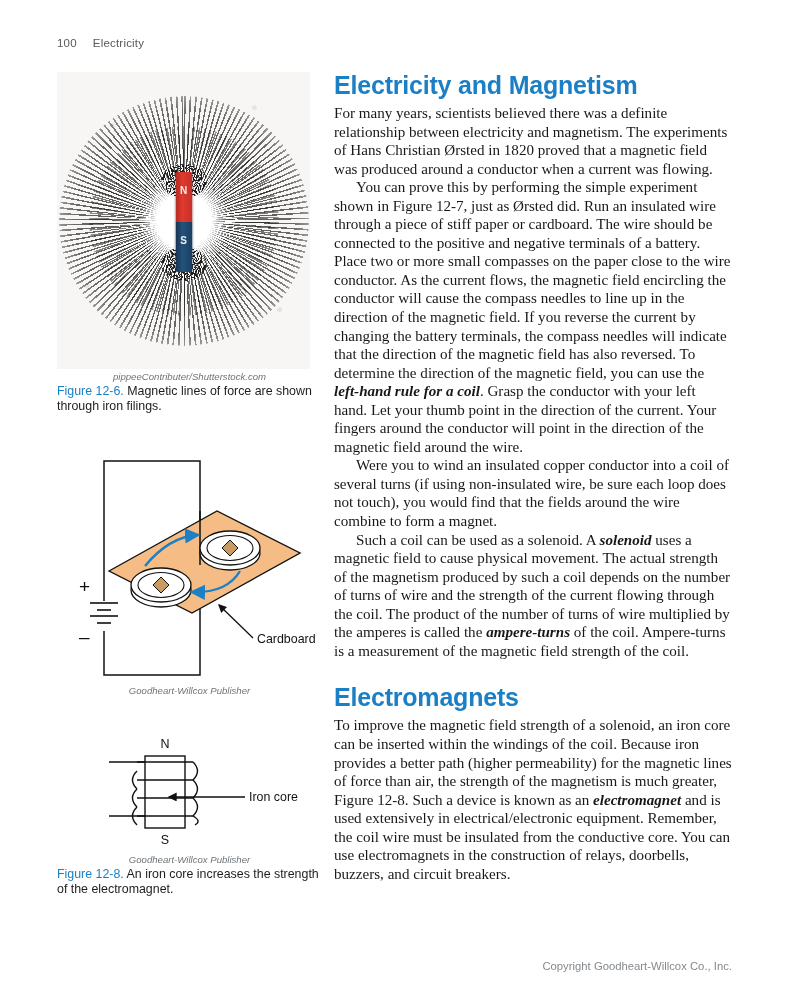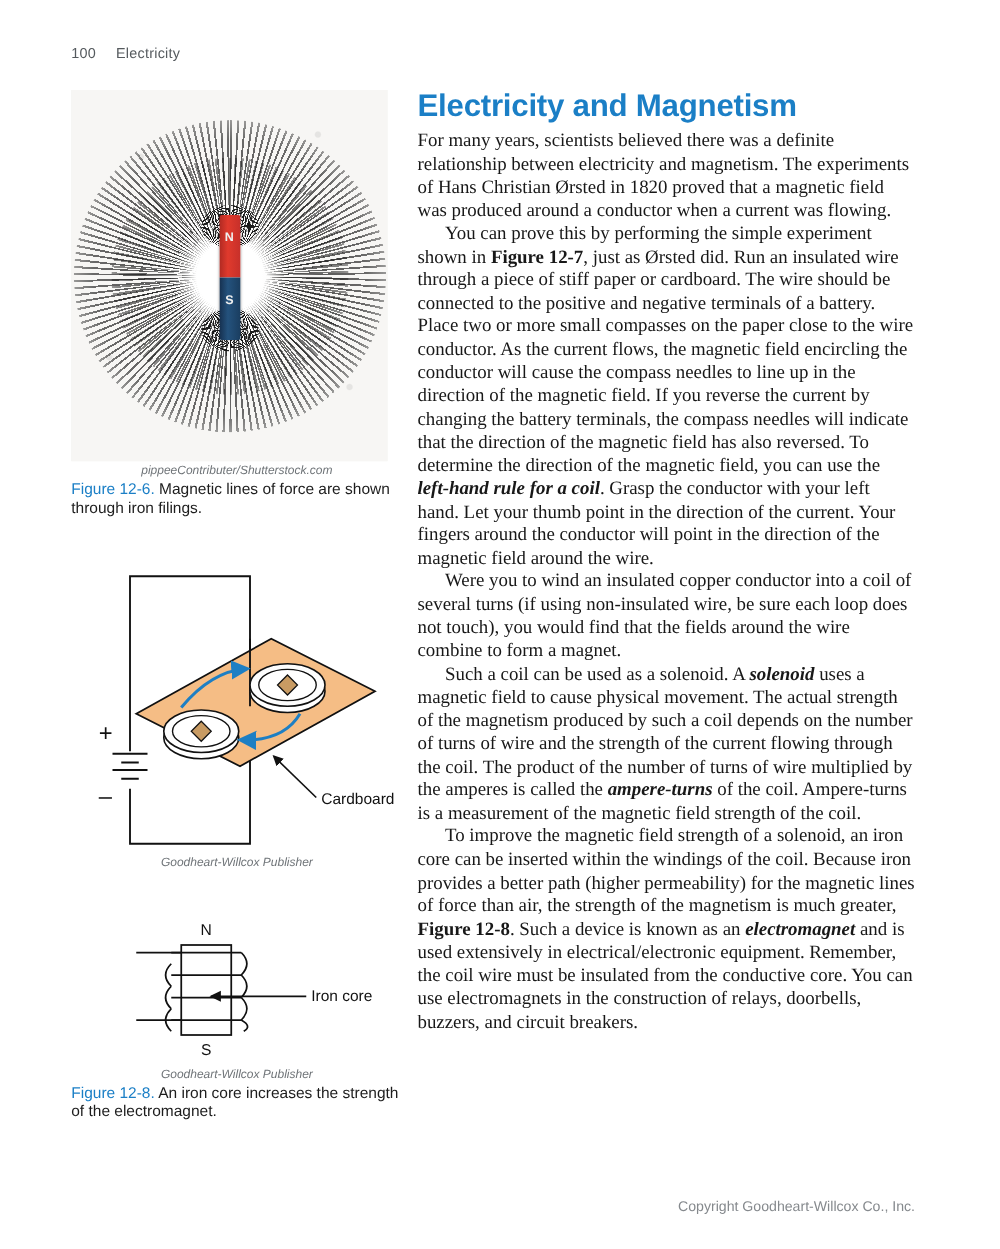--- a/index.html
+++ b/index.html
@@ -55,21 +55,21 @@
   h1.section-head.second { margin-top: 24px; }
   p.body {
     margin: 0;
     font-size: 15.1px;
     line-height: 18.55px;
     text-align: left;
     color: #181818;
     hyphens: none;
   }
   p.body + p.body { text-indent: 22px; }
-  .b { font-weight: bold; }
+  .b { font-weight: normal; }
   .bi { font-weight: bold; font-style: italic; }
 
   
   .photo-frame {
     position: relative;
     width: 253px;
     height: 297px;
     background: #f3f2f0;
     overflow: hidden;
   }
@@ -320,17 +320,18 @@
 
 <div class="col-right">
 
   <h1 class="section-head">Electricity and Magnetism</h1>
 
   <p class="body">For many years, scientists believed there was a definite relationship between electricity and magnetism. The experiments of Hans Christian Ørsted in 1820 proved that a magnetic field was produced around a conductor when a current was flowing.</p>
   <p class="body">You can prove this by performing the simple experiment shown in <span class="b">Figure 12-7</span>, just as Ørsted did. Run an insulated wire through a piece of stiff paper or cardboard. The wire should be connected to the positive and negative terminals of a battery. Place two or more small compasses on the paper close to the wire conductor. As the current flows, the magnetic field encircling the conductor will cause the compass needles to line up in the direction of the magnetic field. If you reverse the current by changing the battery terminals, the compass needles will indicate that the direction of the magnetic field has also reversed. To determine the direction of the magnetic field, you can use the <span class="bi">left-hand rule for a coil</span>. Grasp the conductor with your left hand. Let your thumb point in the direction of the current. Your fingers around the conductor will point in the direction of the magnetic field around the wire.</p>
   <p class="body">Were you to wind an insulated copper conductor into a coil of several turns (if using non-insulated wire, be sure each loop does not touch), you would find that the fields around the wire combine to form a magnet.</p>
   <p class="body">Such a coil can be used as a solenoid. A <span class="bi">solenoid</span> uses a magnetic field to cause physical movement. The actual strength of the magnetism produced by such a coil depends on the number of turns of wire and the strength of the current flowing through the coil. The product of the number of turns of wire multiplied by the amperes is called the <span class="bi">ampere-turns</span> of the coil. Ampere-turns is a measurement of the magnetic field strength of the coil.</p>
 
+  <h1 class="section-head second">Electromagnets</h1>
 
   <p class="body">To improve the magnetic field strength of a solenoid, an iron core can be inserted within the windings of the coil. Because iron provides a better path (higher permeability) for the magnetic lines of force than air, the strength of the magnetism is much greater, <span class="b">Figure 12-8</span>. Such a device is known as an <span class="bi">electromagnet</span> and is used extensively in electrical/electronic equipment. Remember, the coil wire must be insulated from the conductive core. You can use electromagnets in the construction of relays, doorbells, buzzers, and circuit breakers.</p>
 </div>
 
 <div class="footer">Copyright Goodheart-Willcox Co., Inc.</div>
 
 </body></html>

